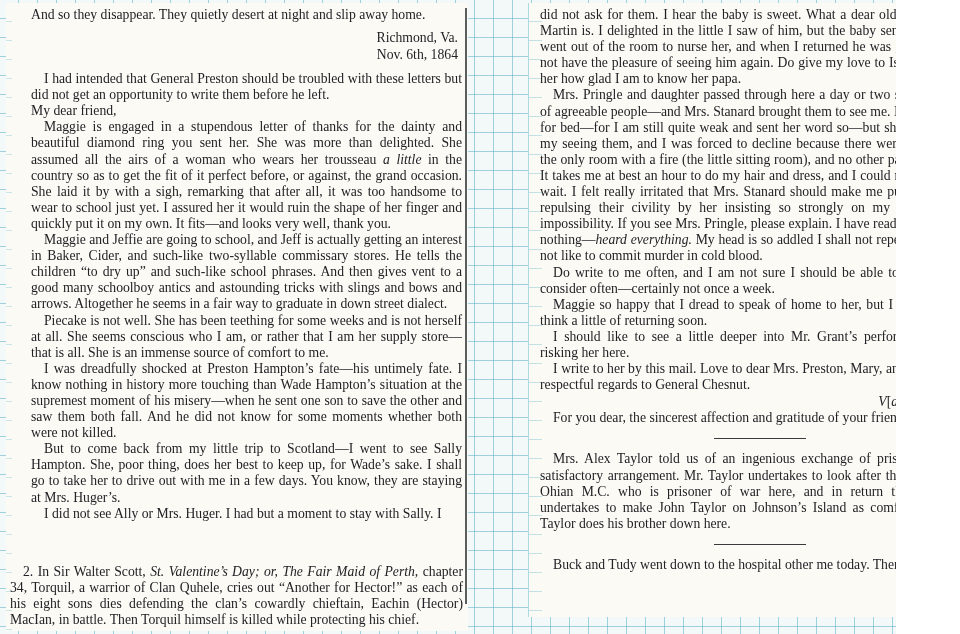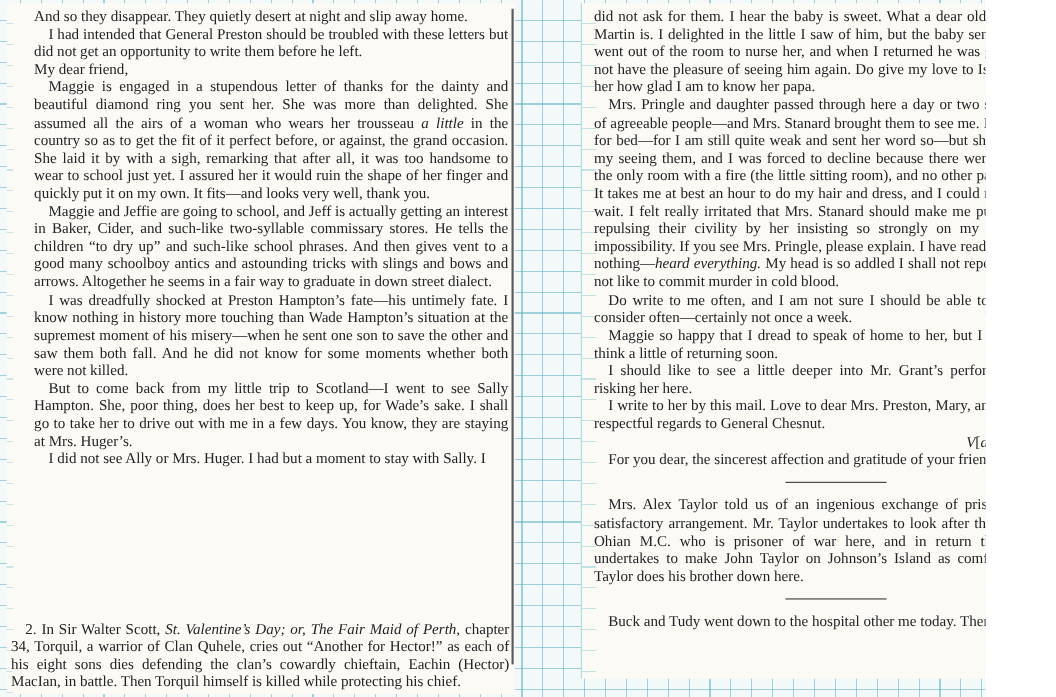--- a/index.html
+++ b/index.html
@@ -83,24 +83,29 @@
   .edge-line.r2{left:942px;top:592px;height:26px;background:rgba(35,40,46,.7);}
 </style>
 </head>
 <body>
 
 <div class="canvas">
 
   <div class="page page-left">
     <div class="col" id="left-col">
         <p class="body-p noindent">And so they disappear. They quietly desert at night and slip away home.</p>
+        <div class="dateline">
+          <div>Richmond, Va.</div>
+          <div>Nov. 6th, 1864</div>
+        </div>
         <p class="body-p">I had intended that General Preston should be troubled with these letters but did not get an opportunity to write them before he left.</p>
         <p class="body-p noindent">My dear friend,</p>
         <p class="body-p">Maggie is engaged in a stupendous letter of thanks for the dainty and beautiful diamond ring you sent her. She was more than delighted. She assumed all the airs of a woman who wears her trousseau <i>a little</i> in the country so as to get the fit of it perfect before, or against, the grand occasion. She laid it by with a sigh, remarking that after all, it was too handsome to wear to school just yet. I assured her it would ruin the shape of her finger and quickly put it on my own. It fits—and looks very well, thank you.</p>
         <p class="body-p">Maggie and Jeffie are going to school, and Jeff is actually getting an interest in Baker, Cider, and such-like two-syllable commissary stores. He tells the children “to dry up” and such-like school phrases. And then gives vent to a good many schoolboy antics and astounding tricks with slings and bows and arrows. Altogether he seems in a fair way to graduate in down street dialect.</p>
+        <p class="body-p">Piecake is not well. She has been teething for some weeks and is not herself at all. She seems conscious who I am, or rather that I am her supply store—that is all. She is an immense source of comfort to me.</p>
         <p class="body-p">I was dreadfully shocked at Preston Hampton’s fate—his untimely fate. I know nothing in history more touching than Wade Hampton’s situation at the supremest moment of his misery—when he sent one son to save the other and saw them both fall. And he did not know for some moments whether both were not killed.</p>
         <p class="body-p">But to come back from my little trip to Scotland—I went to see Sally Hampton. She, poor thing, does her best to keep up, for Wade’s sake. I shall go to take her to drive out with me in a few days. You know, they are staying at Mrs. Huger’s.</p>
         <p class="body-p">I did not see Ally or Mrs. Huger. I had but a moment to stay with Sally. I</p>
       </div>
     <div class="footnote" id="left-footnote">
         <p class="body-p">2. In Sir Walter Scott, <i>St. Valentine’s Day; or, The Fair Maid of Perth,</i> chapter 34, Torquil, a warrior of Clan Quhele, cries out “Another for Hector!” as each of his eight sons dies defending the clan’s cowardly chieftain, Eachin (Hector) MacIan, in battle. Then Torquil himself is killed while protecting his chief.</p>
       </div>
   </div>
 
   <div class="page page-right">

